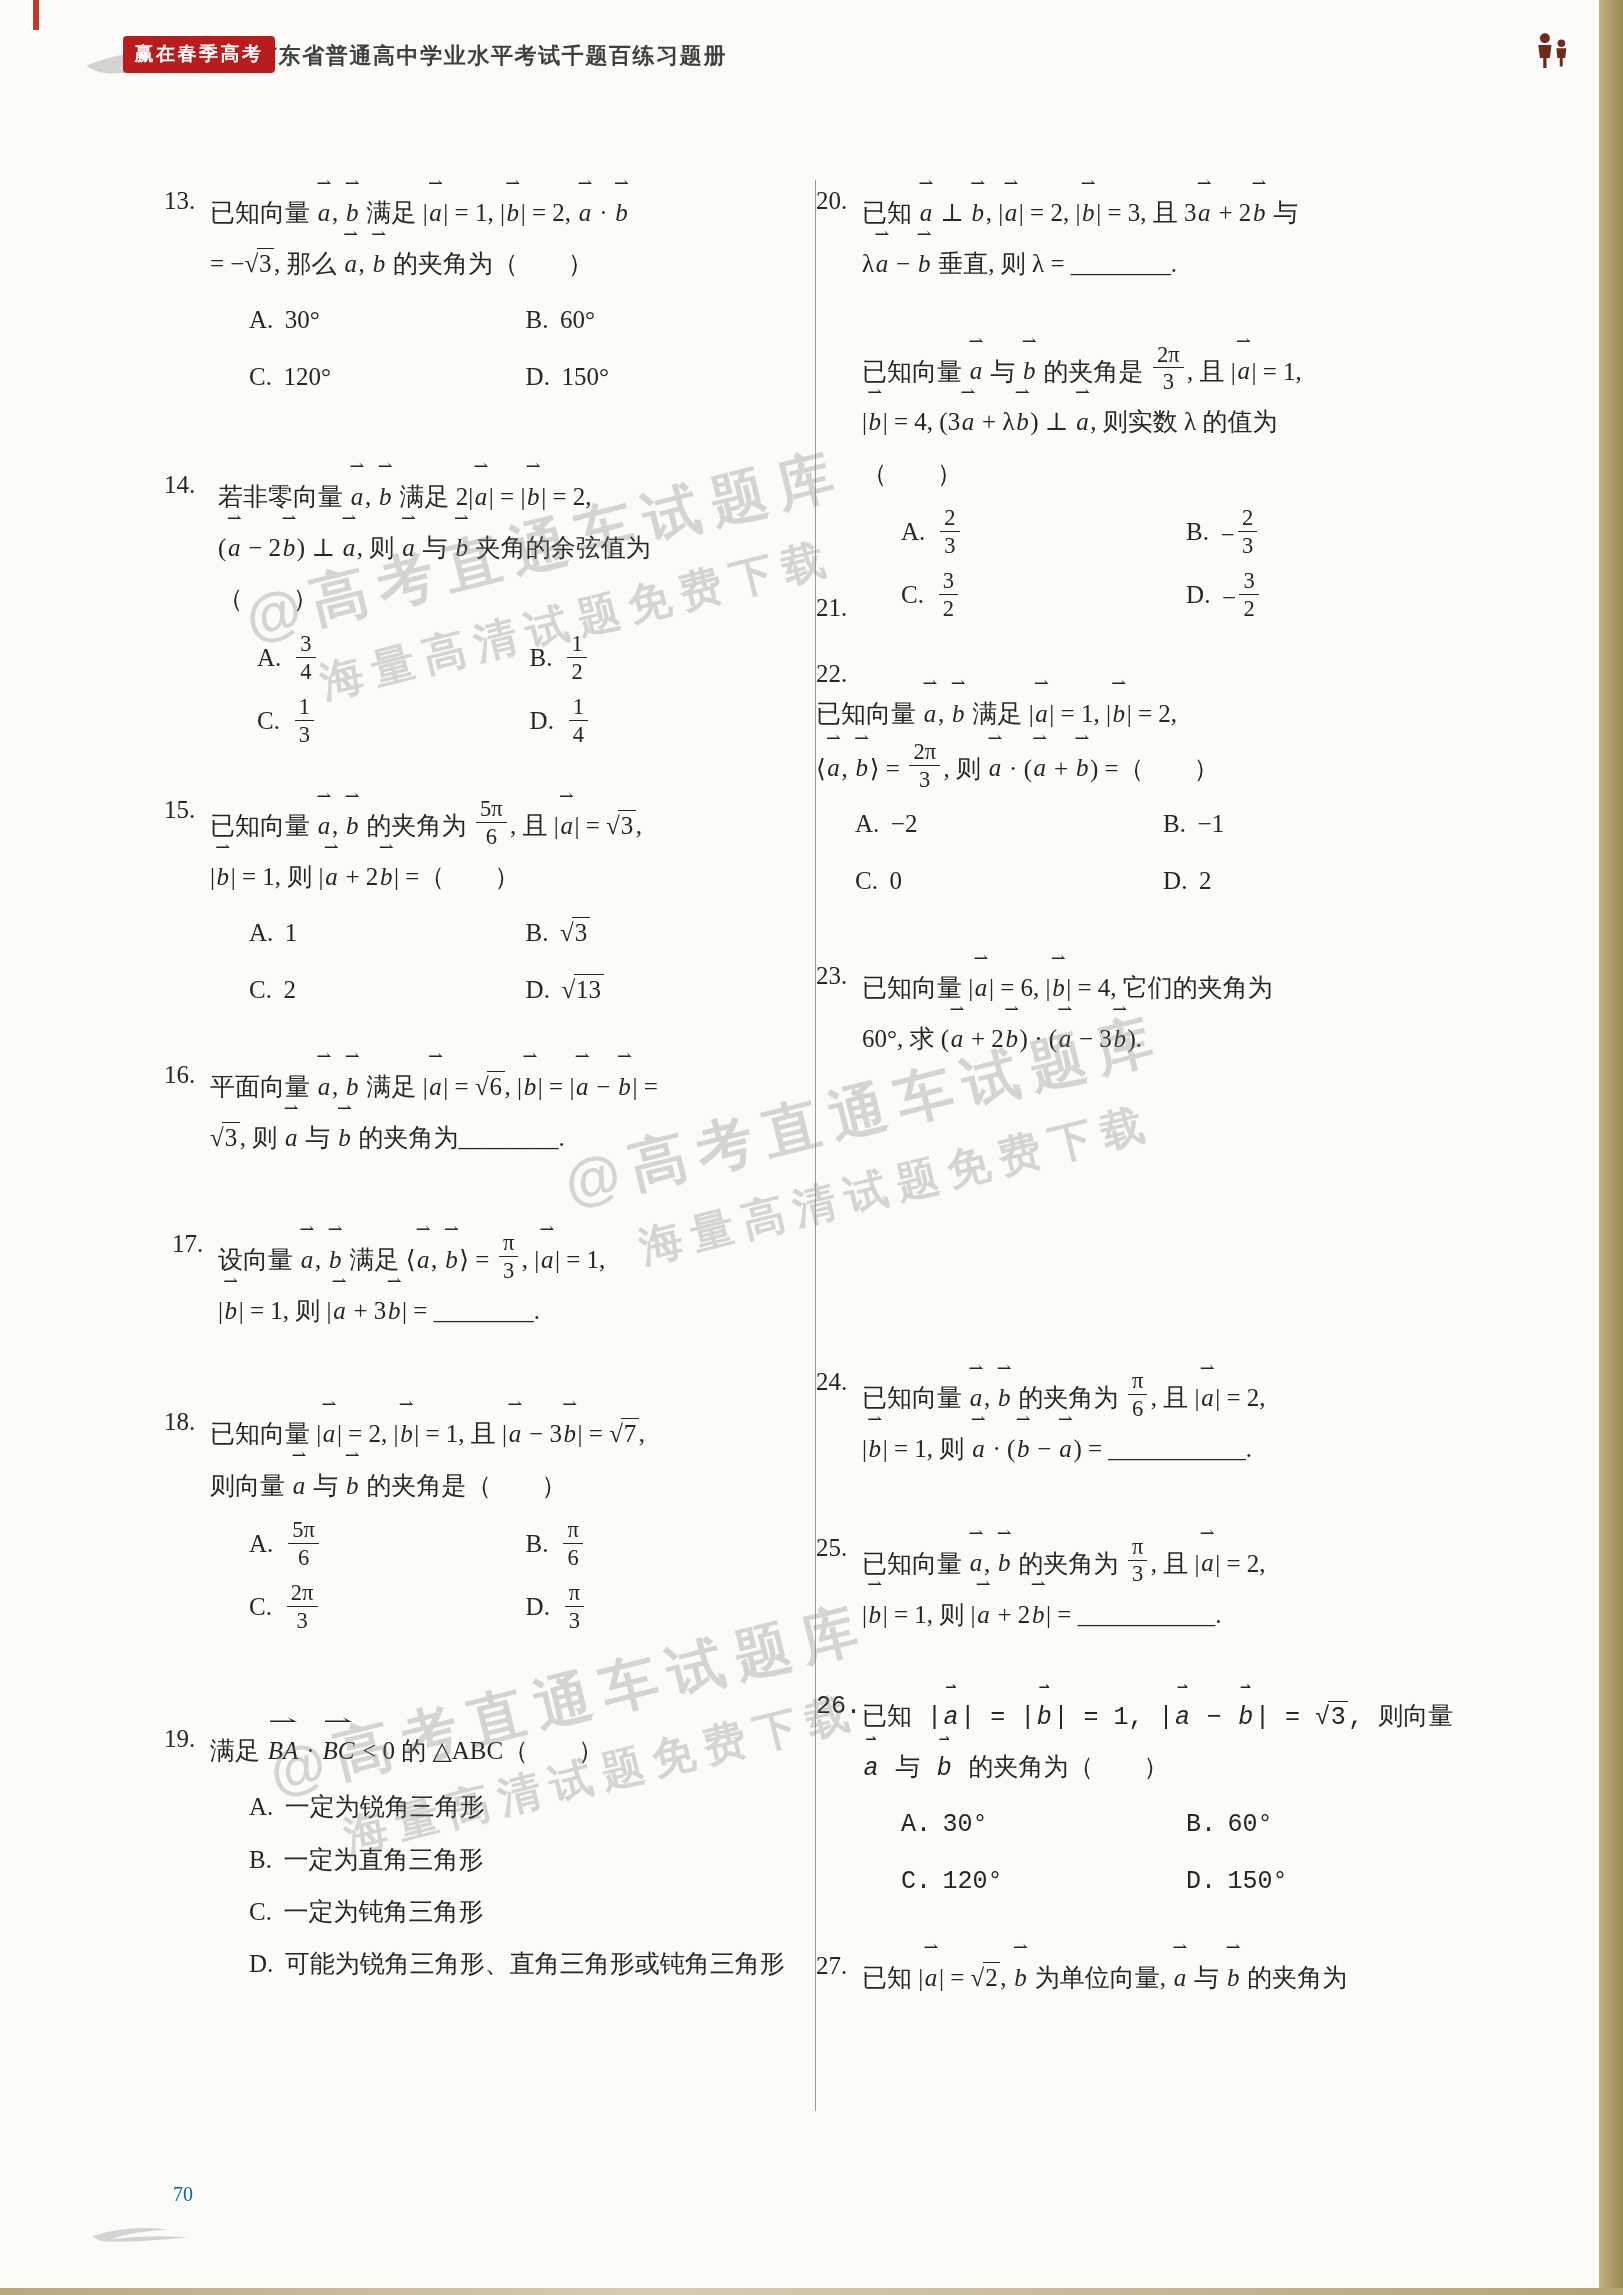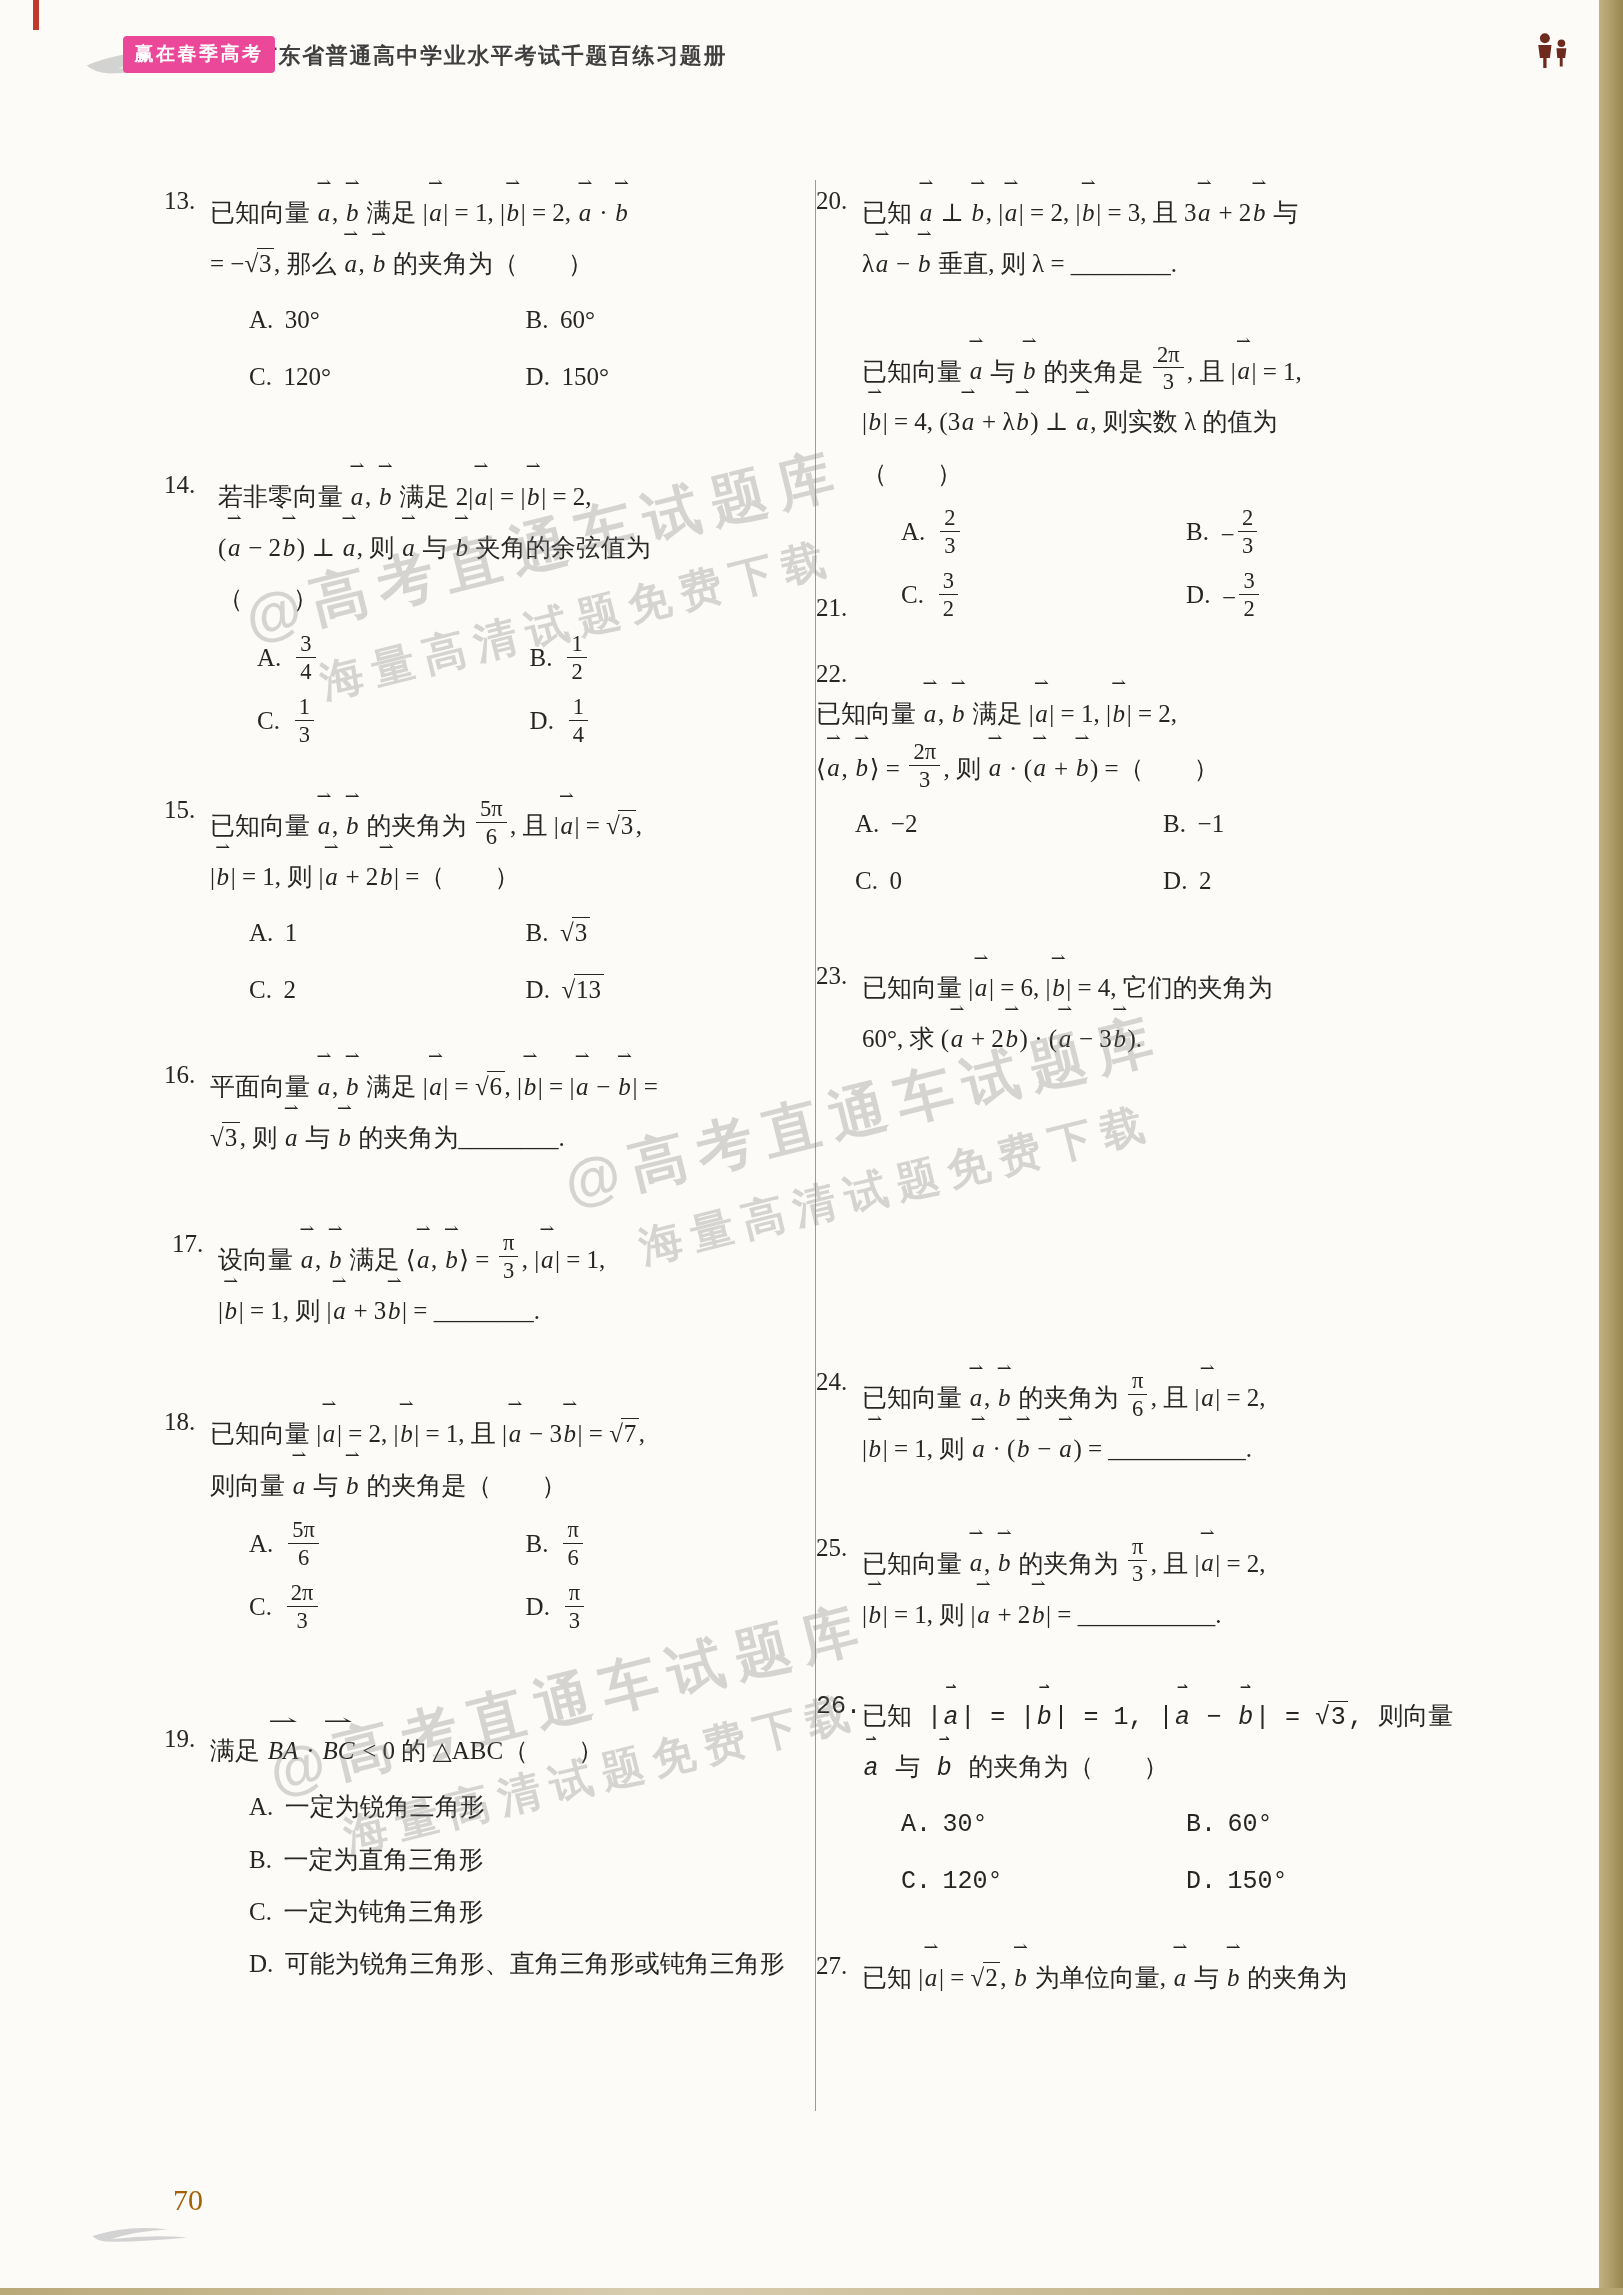--- a/index.html
+++ b/index.html
@@ -12,21 +12,21 @@
   
   .edge-right{position:absolute;right:0;top:0;width:24.6px;height:2295px;
     background:linear-gradient(to right,#c4b182,#96854f);z-index:9;}
   .edge-bottom{position:absolute;left:0;bottom:0;width:1624px;height:7.4px;
     background:linear-gradient(to right,#b9a878,#d8cdb0 40%,#b5a470);z-index:9;}
   .crop-mark{position:absolute;left:33px;top:0;width:5.7px;height:29.5px;background:#c0392b;z-index:9;}
 
   
   .header{position:absolute;left:0;top:29.5px;width:1624px;height:49px;z-index:4;}
   .logo-swoosh{position:absolute;left:85px;top:14.7px;z-index:1;}
-  .logo-box{position:absolute;left:123px;top:6.5px;background:#ec4899;color:#fff;
+  .logo-box{position:absolute;left:123px;top:6.5px;background:#b91c1c;color:#fff;
     font-family:"Liberation Sans","DejaVu Sans",sans-serif;font-weight:700;
     font-size:19px;letter-spacing:2.5px;padding:4.9px 11.5px 5.7px;border-radius:4.1px;z-index:2;}
   .header-title{position:absolute;left:255px;top:11.5px;
     font-family:"Liberation Sans","DejaVu Sans",sans-serif;
     font-weight:700;font-size:22px;color:#3f3f3f;letter-spacing:1.6px;}
   .people-icon{position:absolute;right:51px;top:0px;}
 
   
   .column{position:absolute;top:187px;z-index:2;font-size:25px;}
   .column.left{left:164px;width:630px;}
@@ -77,21 +77,21 @@
   .watermark{position:absolute;z-index:5;pointer-events:none;
     transform:rotate(-14deg);color:#7d7d7d;opacity:0.30;
     font-family:"Liberation Sans","DejaVu Sans",sans-serif;font-weight:700;}
   .wm-line1{font-size:57px;letter-spacing:11.5px;white-space:nowrap;}
   .wm-line2{font-size:43px;letter-spacing:9.8px;white-space:nowrap;margin-left:57px;margin-top:11.5px;}
   .wm-1{left:246px;top:507px;}
   .wm-2{left:565px;top:1072px;}
   .wm-3{left:270px;top:1661px;}
 
   
-  .page-number{position:absolute;left:173px;top:2183px;font-size:30px;color:#a16207;z-index:4;text-align:right;}
+  .page-number{position:absolute;left:173px;top:2183px;font-size:20px;color:#0369a1;z-index:4;text-align:right;}
   .footer-swoosh{position:absolute;left:90px;top:2223px;z-index:3;}
 </style>
 </head>
 <body data-name="page">
 
 <div class="crop-mark" data-name="crop-mark"></div>
 <div class="edge-right" data-name="page-edge-right"></div>
 <div class="edge-bottom" data-name="page-edge-bottom"></div>
 
 <div class="header" data-name="page-header">

